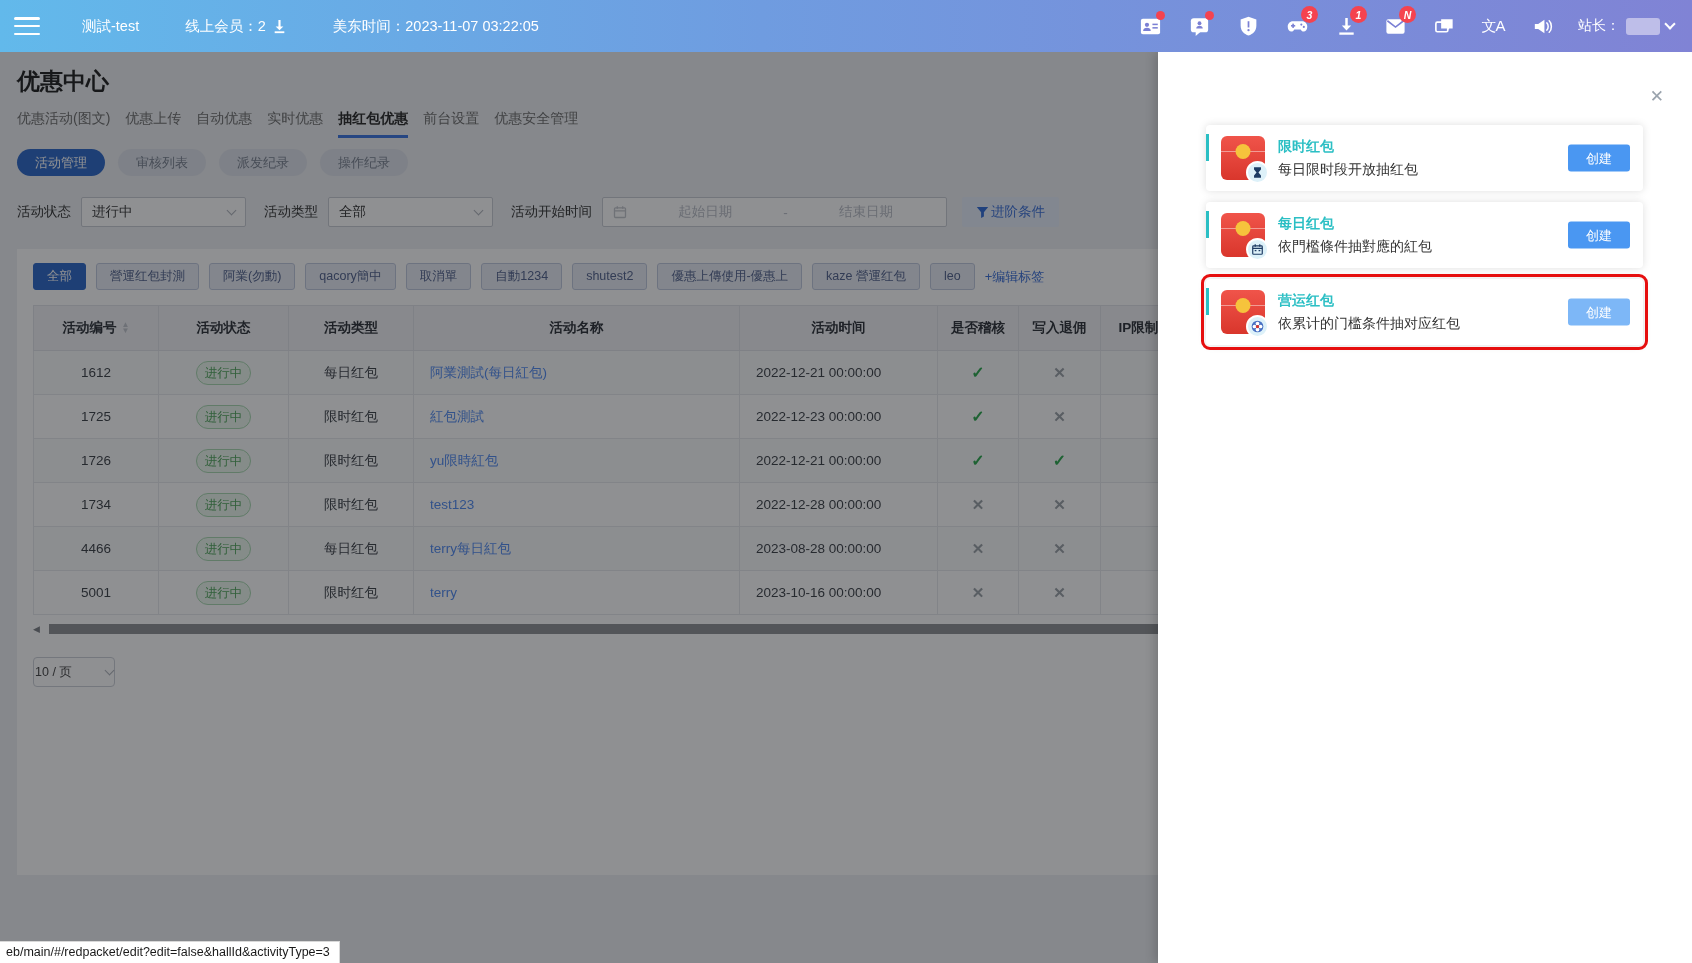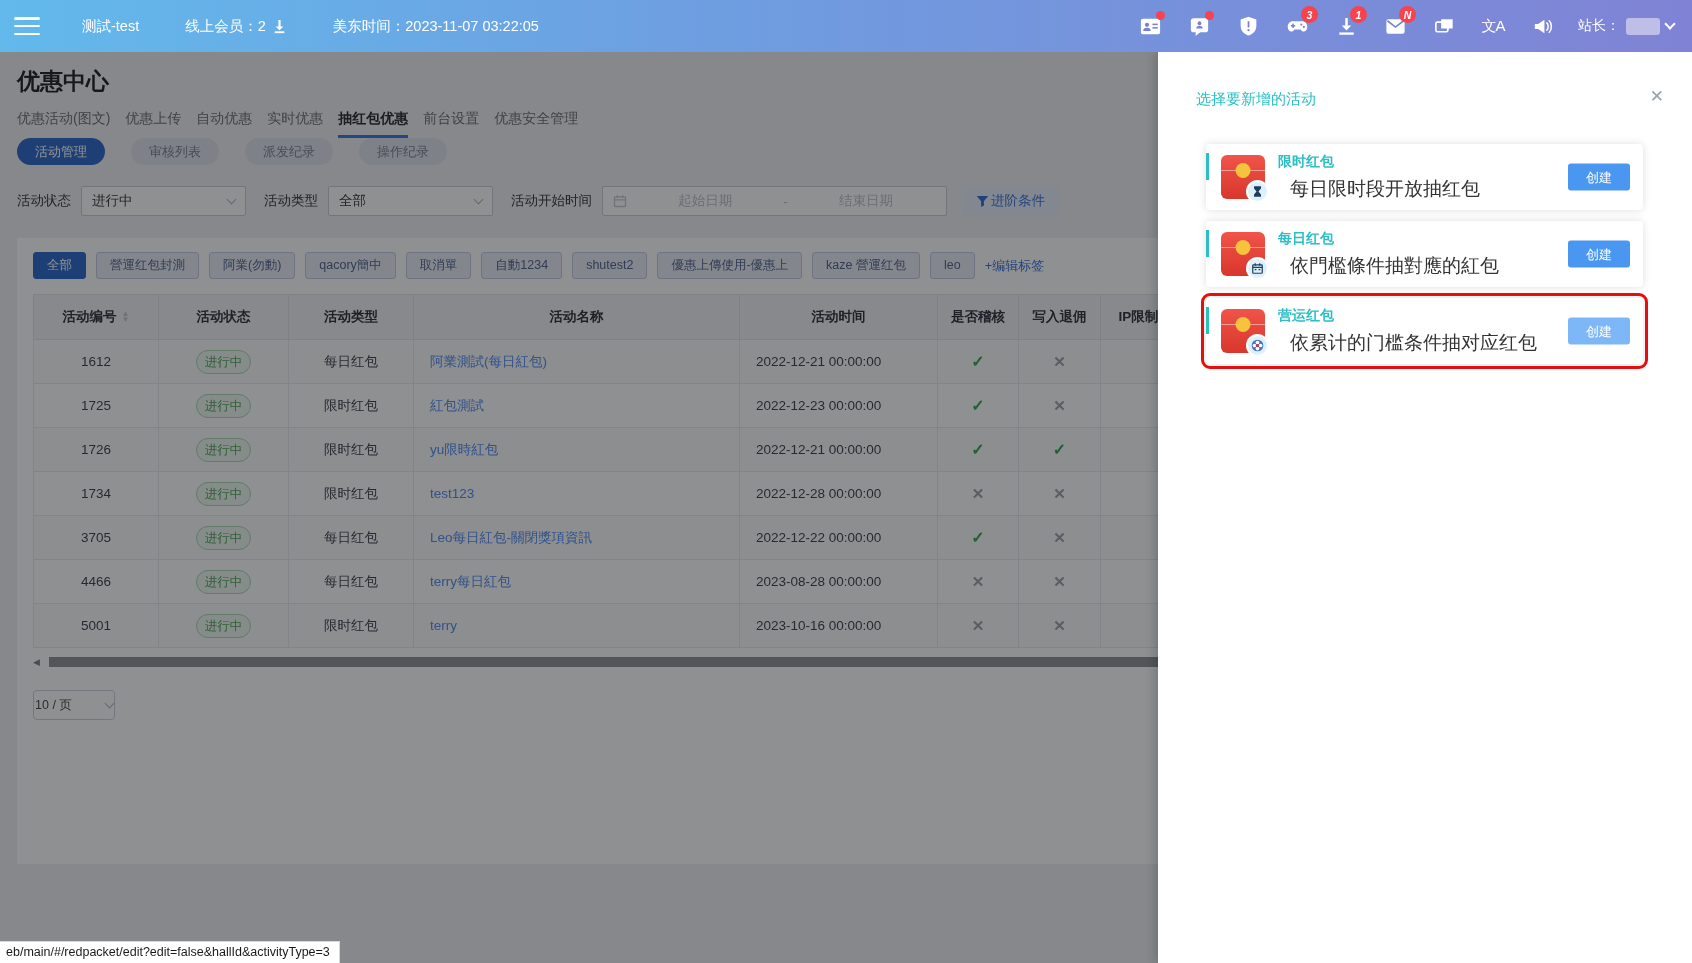--- a/index.html
+++ b/index.html
@@ -23,21 +23,21 @@
   .webmaster { display:flex; align-items:center; gap:6px; font-size:14px; white-space:nowrap; cursor:pointer; }
   .blur-pill { width:34px; height:17px; border-radius:3px; background:#c9c8ec; opacity:.85; }
   .chev-w { width:8px; height:8px; border-right:2px solid #fff; border-bottom:2px solid #fff; transform:rotate(45deg); margin-top:-4px; }
 
   
   .main { position:absolute; top:52px; left:0; right:0; bottom:0; padding:14px 0 0 17px; background:#eef0f3; }
   .page-title { font-size:23px; font-weight:bold; color:#1e1e1e; }
   .tabs { display:flex; gap:15px; margin-top:13px; font-size:14px; color:#6d6d6d; }
   .tab { padding-bottom:7px; cursor:pointer; white-space:nowrap; }
   .tab.active { color:#262626; font-weight:bold; border-bottom:3px solid #3a74e0; }
-  .subnav { display:flex; gap:26px; }
+  .subnav { display:flex; gap:13px; margin-top:11px; }
   .pill { height:27px; line-height:27px; padding:0 18px; border-radius:14px; background:#dfe3ec; color:#78808f;
     font-size:13px; cursor:pointer; white-space:nowrap; }
   .pill.active { background:#2a66c8; color:#fff; }
   .filters { display:flex; align-items:center; margin-top:21px; font-size:13.5px; color:#333; }
   .f-label { margin-right:10px; white-space:nowrap; }
   .sel { width:165px; height:30px; border:1px solid #c9ccd4; border-radius:2px; background:#fff;
     display:flex; align-items:center; padding:0 10px; margin-right:18px; cursor:pointer; }
   .sel span { flex:1; color:#333; }
   .chev { width:7px; height:7px; border-right:1.5px solid #aeb2ba; border-bottom:1.5px solid #aeb2ba; transform:rotate(45deg); margin-top:-3px; }
   .date-range { width:345px; height:30px; border:1px solid #c9ccd4; border-radius:2px; background:#fff;
@@ -89,21 +89,21 @@
   .rp-icon { position:relative; width:44px; height:44px; border-radius:6px; flex:none;
     background:linear-gradient(180deg,#f0544a 0%,#d9362c 100%); }
   .rp-icon .coin { position:absolute; left:50%; top:8px; transform:translateX(-50%); width:15px; height:15px;
     border-radius:50%; background:#f6c33c; }
   .rp-icon .fold { position:absolute; left:0; top:15px; width:100%; height:1px; background:rgba(255,255,255,0.45); }
   .rp-badge { position:absolute; right:-4px; bottom:-4px; width:23px; height:23px; border-radius:50%;
     background:#ddf1f9; border:2px solid #fff; display:flex; align-items:center; justify-content:center; }
   .rp-badge svg { width:13px; height:13px; }
   .card-text { margin-left:13px; }
   .card-title { color:#2bbfc4; font-size:14px; font-weight:bold; margin-bottom:5px; }
-  .card-desc { color:#333; font-size:19px;margin-left:12px; }
+  .card-desc { color:#333; font-size:14px; }
   .create-btn { position:absolute; right:13px; top:50%; transform:translateY(-50%); width:62px; height:27px;
     border:none; border-radius:3px; background:#4a97f2; color:#fff; font-size:13px; cursor:pointer; }
   .act-card.highlighted .create-btn { background:#7db7f7; }
 
   
   .statusbar { position:absolute; left:0; bottom:0; z-index:50; background:#fff; color:#1a1a1a;
     font-size:12.5px; padding:3px 9px 4px 6px; border:1px solid #d8d8d8; border-left:none; border-bottom:none; }
 </style>
 </head>
 <body>
@@ -310,30 +310,20 @@
               <td>1734</td>
               <td><span class="status-pill">进行中</span></td>
               <td>限时红包</td>
               <td class="al"><a class="row-link">test123</a></td>
               <td class="al">2022-12-28 00:00:00</td>
               <td><span class="mark-no">✕</span></td>
               <td><span class="mark-no">✕</span></td>
               <td></td>
             </tr>
             <tr>
-              <td>3705</td>
-              <td><span class="status-pill">进行中</span></td>
-              <td>每日红包</td>
-              <td class="al"><a class="row-link">Leo每日紅包-關閉獎項資訊</a></td>
-              <td class="al">2022-12-22 00:00:00</td>
-              <td><span class="mark-yes">✓</span></td>
-              <td><span class="mark-no">✕</span></td>
-              <td></td>
-            </tr>
-            <tr>
               <td>4466</td>
               <td><span class="status-pill">进行中</span></td>
               <td>每日红包</td>
               <td class="al"><a class="row-link">terry每日紅包</a></td>
               <td class="al">2023-08-28 00:00:00</td>
               <td><span class="mark-no">✕</span></td>
               <td><span class="mark-no">✕</span></td>
               <td></td>
             </tr>
             <tr>
@@ -355,21 +345,20 @@
       <div class="pagination">
         <span>10 / 页</span>
         <i class="chev"></i>
       </div>
     </div>
   </div>
 
   <div class="dim"></div>
 
   <aside class="panel">
-    <div class="panel-title">选择要新增的活动</div>
     <span class="panel-close">✕</span>
     <div class="cards">
         <div class="act-card">
           <i class="accent-bar"></i>
           <div class="rp-icon">
             <i class="fold"></i>
             <i class="coin"></i>
             <span class="rp-badge">
               <svg viewBox="0 0 12 12">
                 <path d="M2.8 1.2h6.4v2L6.9 6l2.3 2.8v2H2.8v-2L5.1 6 2.8 3.2z" fill="#1d3b63"></path>

